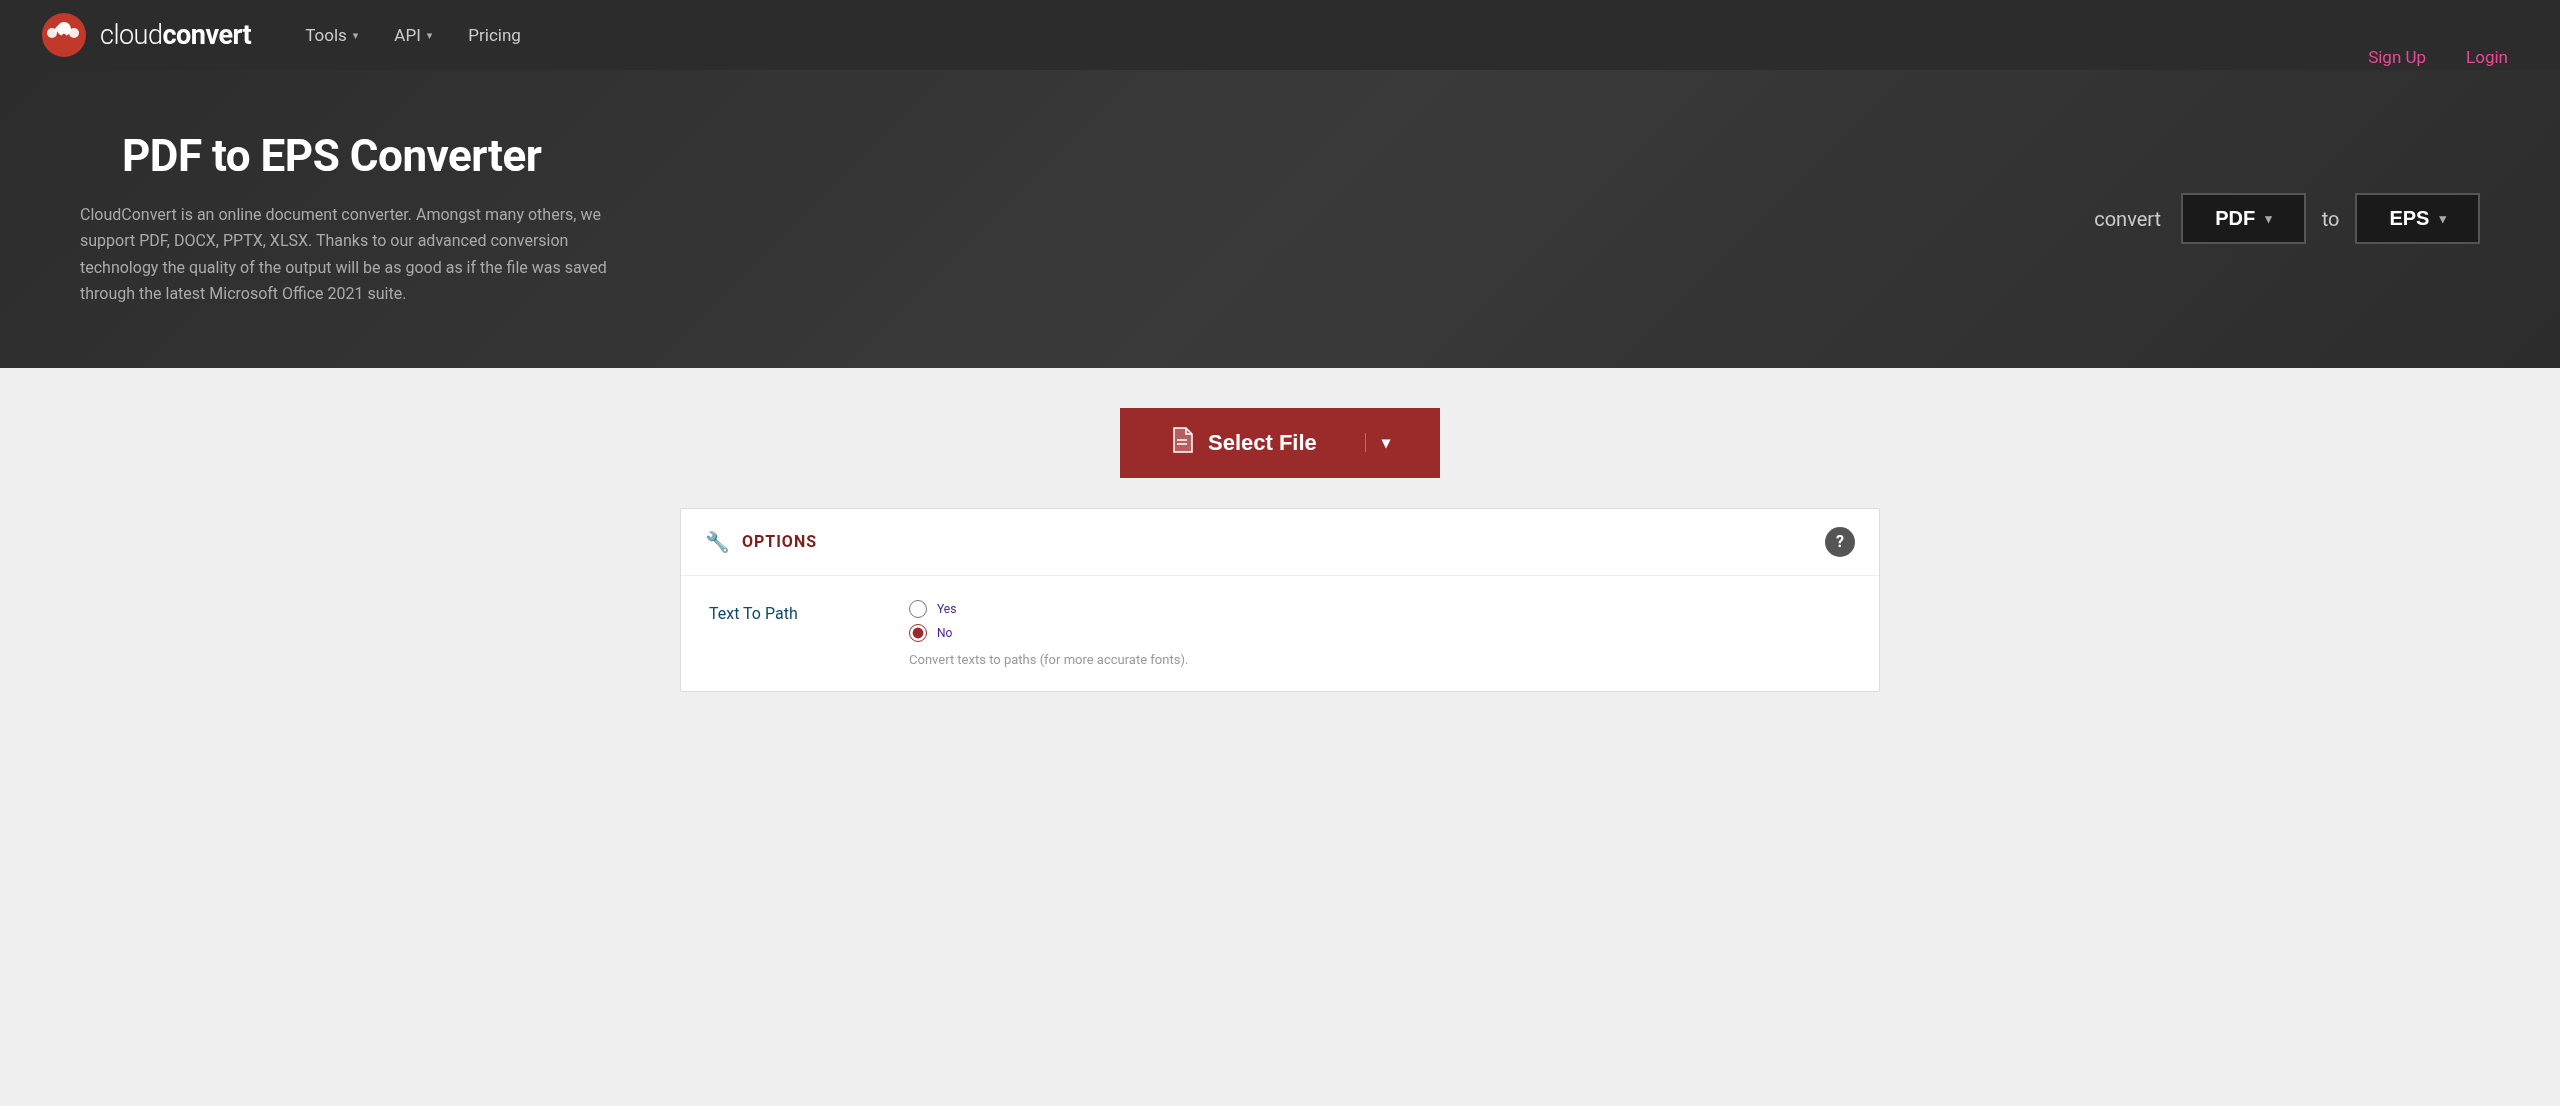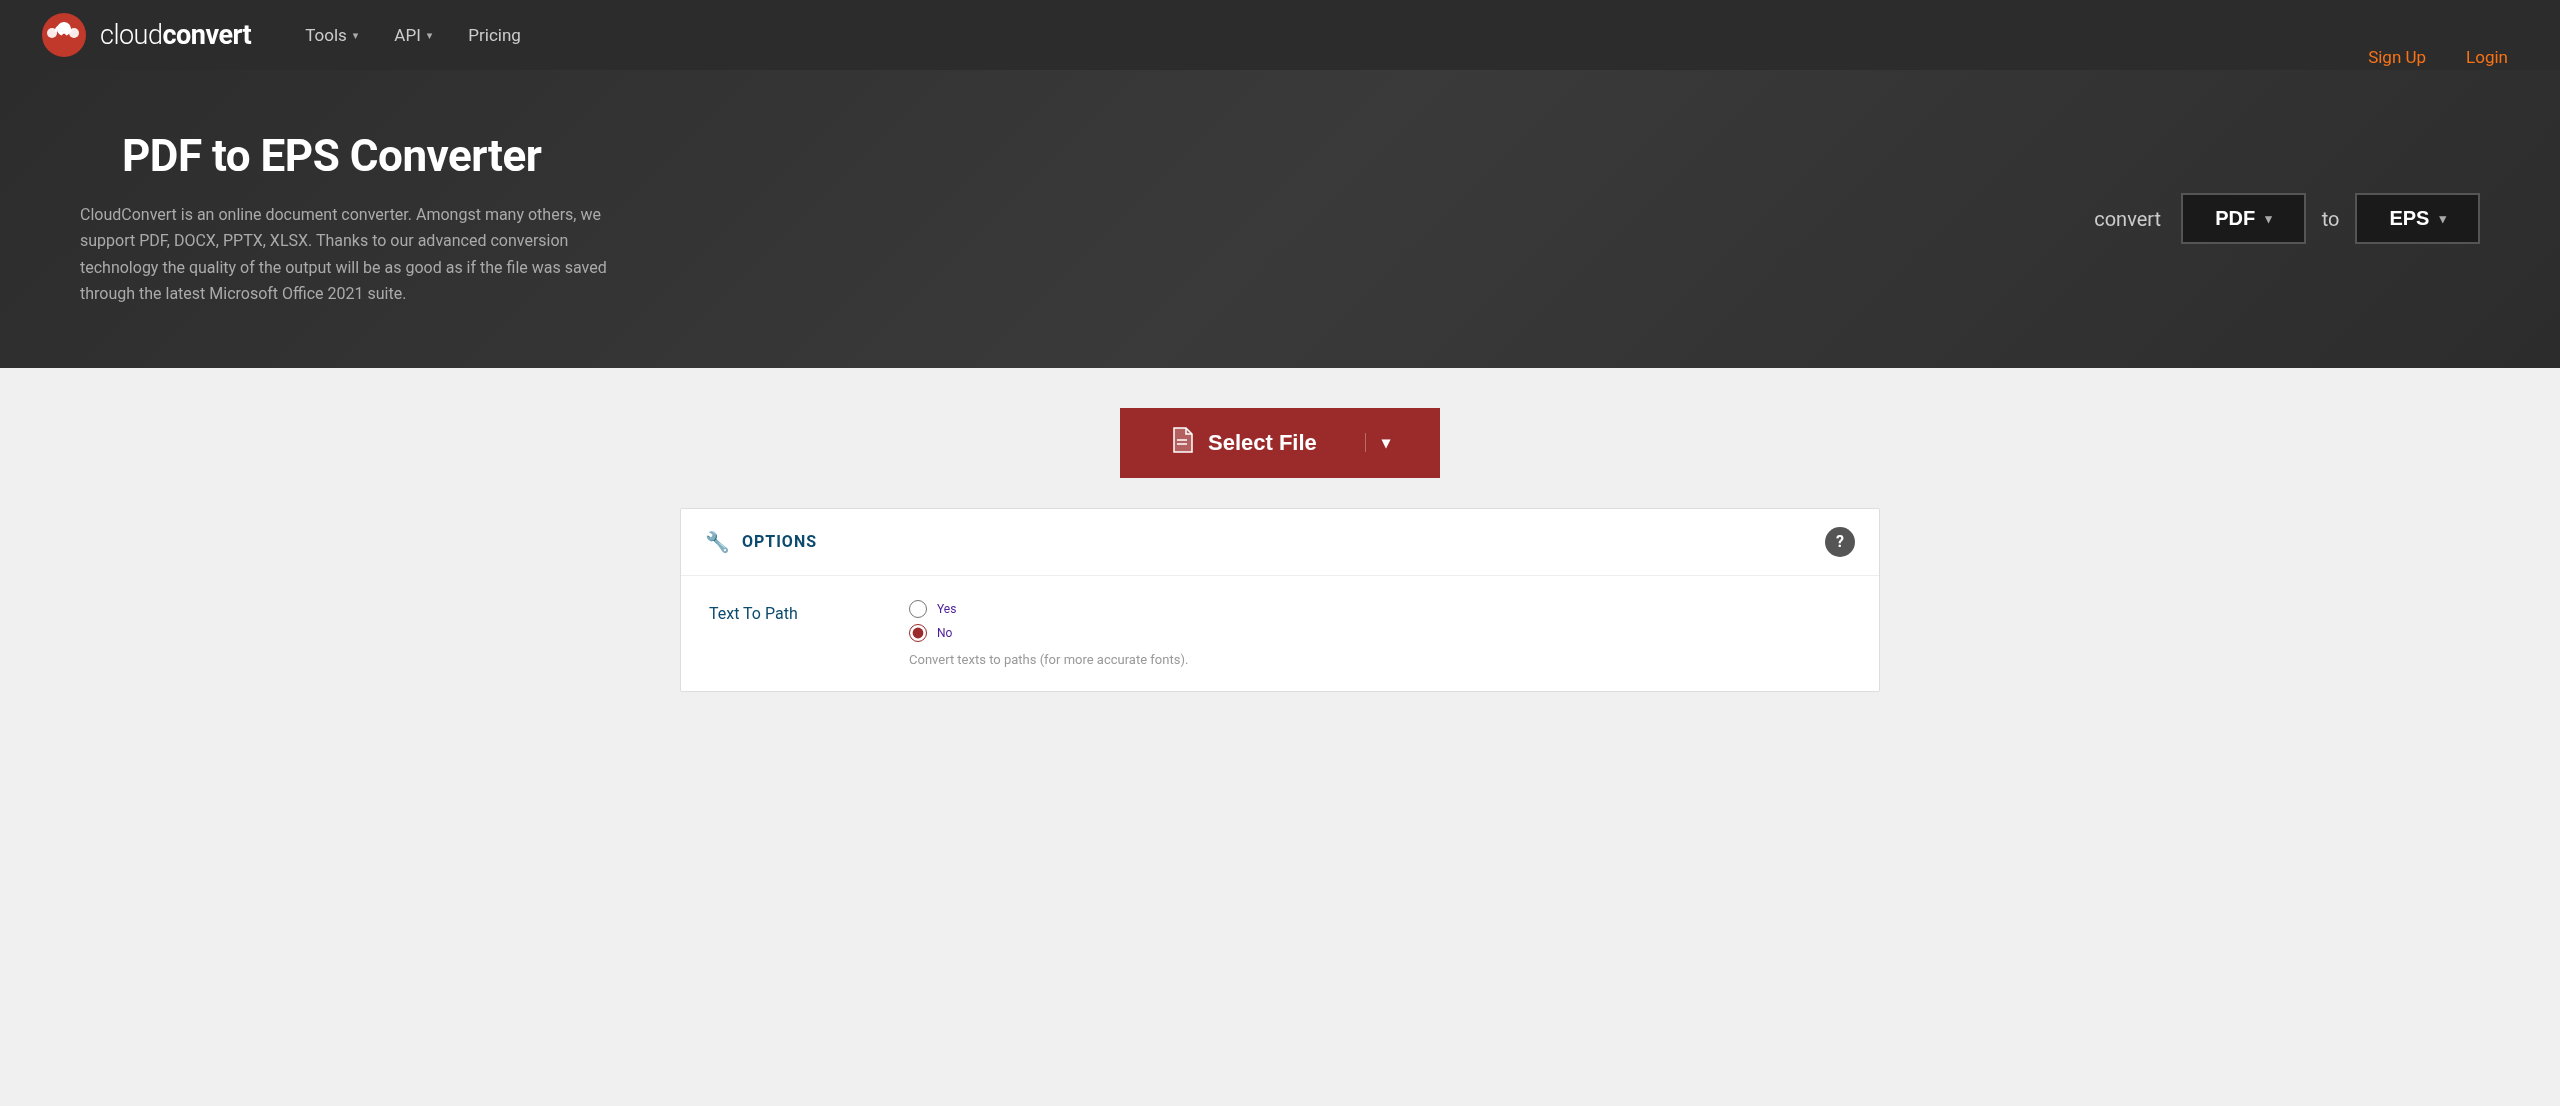--- a/index.html
+++ b/index.html
@@ -78,21 +78,21 @@
       opacity: 0.8;
     }
 
     .navbar-right {
       display: flex;
       align-items: center;
       gap: 16px;
     }
 
     .nav-auth {
-      color: #f97316;
+      color: #ec4899;
       font-size: 17px;
       cursor: pointer;
       padding: 8px 12px;
       text-decoration: none;
       margin-top: 44px;
     }
 
     
     .hero {
       background: linear-gradient(135deg, #2c2c2c 0%, #3a3a3a 50%, #2c2c2c 100%);
@@ -229,21 +229,21 @@
     }
 
     .wrench-icon {
       font-size: 20px;
       color: #666;
     }
 
     .options-title {
       font-size: 16px;
       font-weight: 700;
-      color: #0c4a6e;
+      color: #7f1d1d;
       letter-spacing: 1px;
       text-transform: uppercase;
     }
 
     .help-icon {
       width: 30px;
       height: 30px;
       border-radius: 50%;
       background: #555;
       color: #fff;

